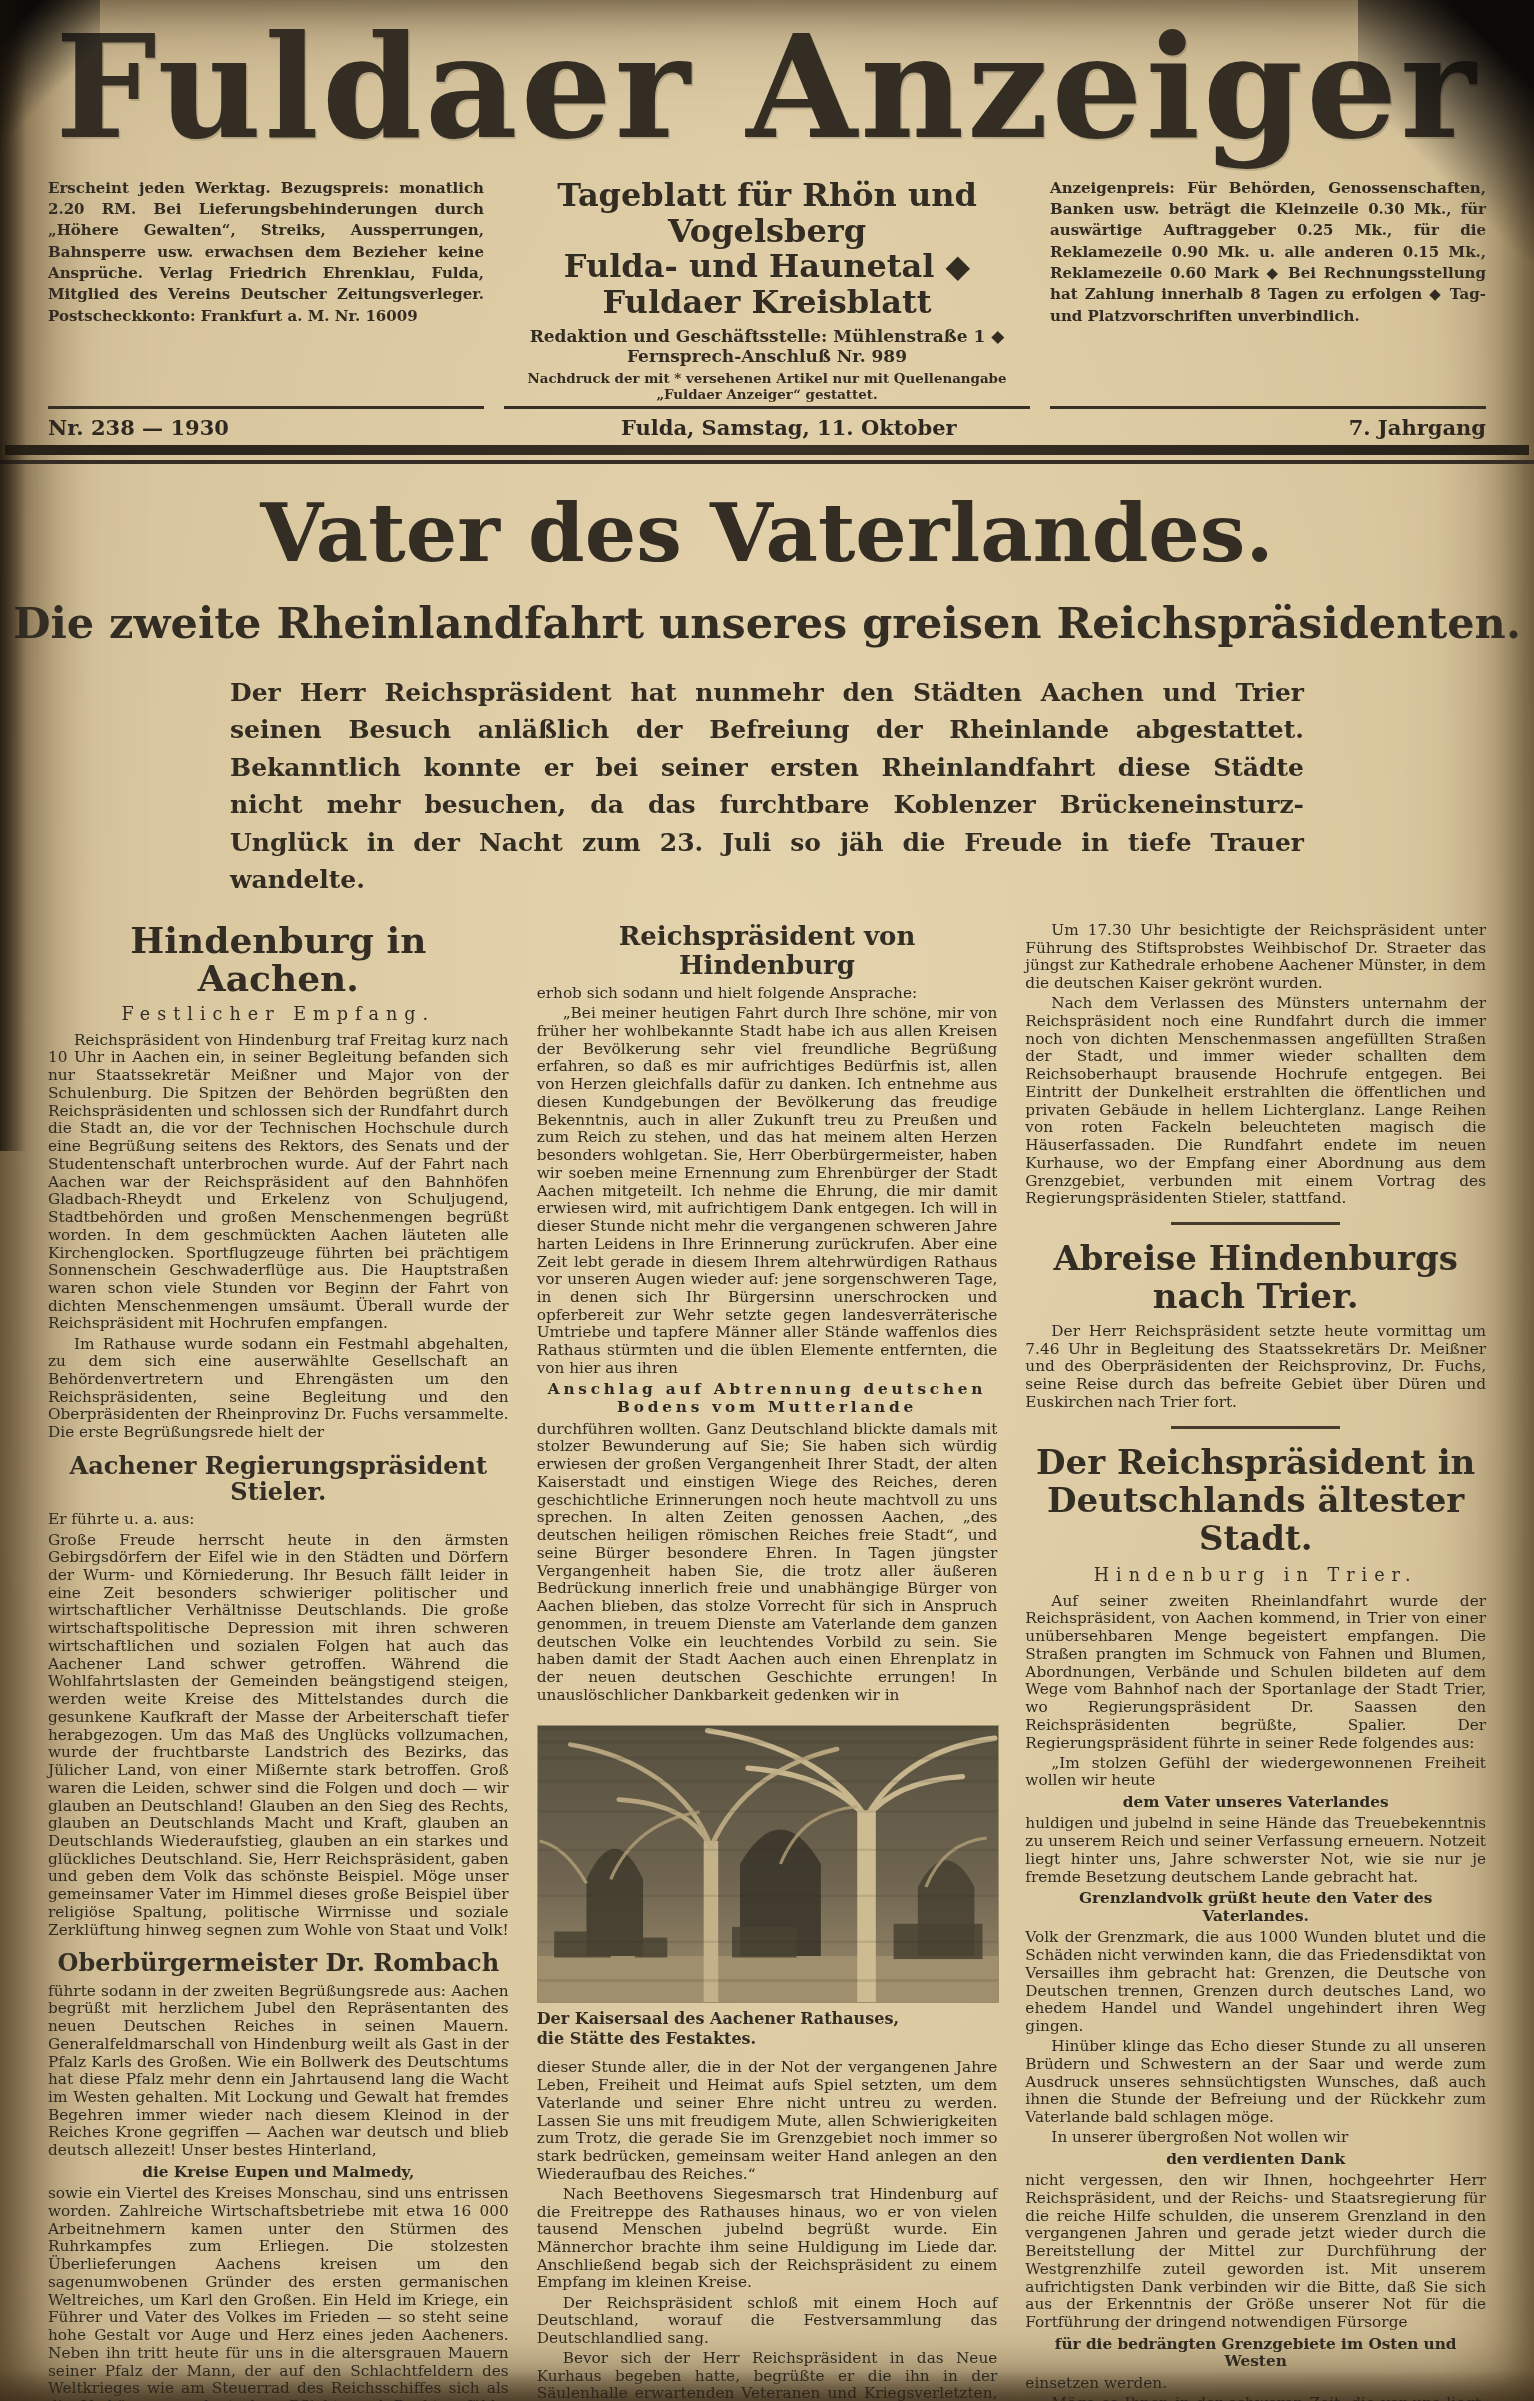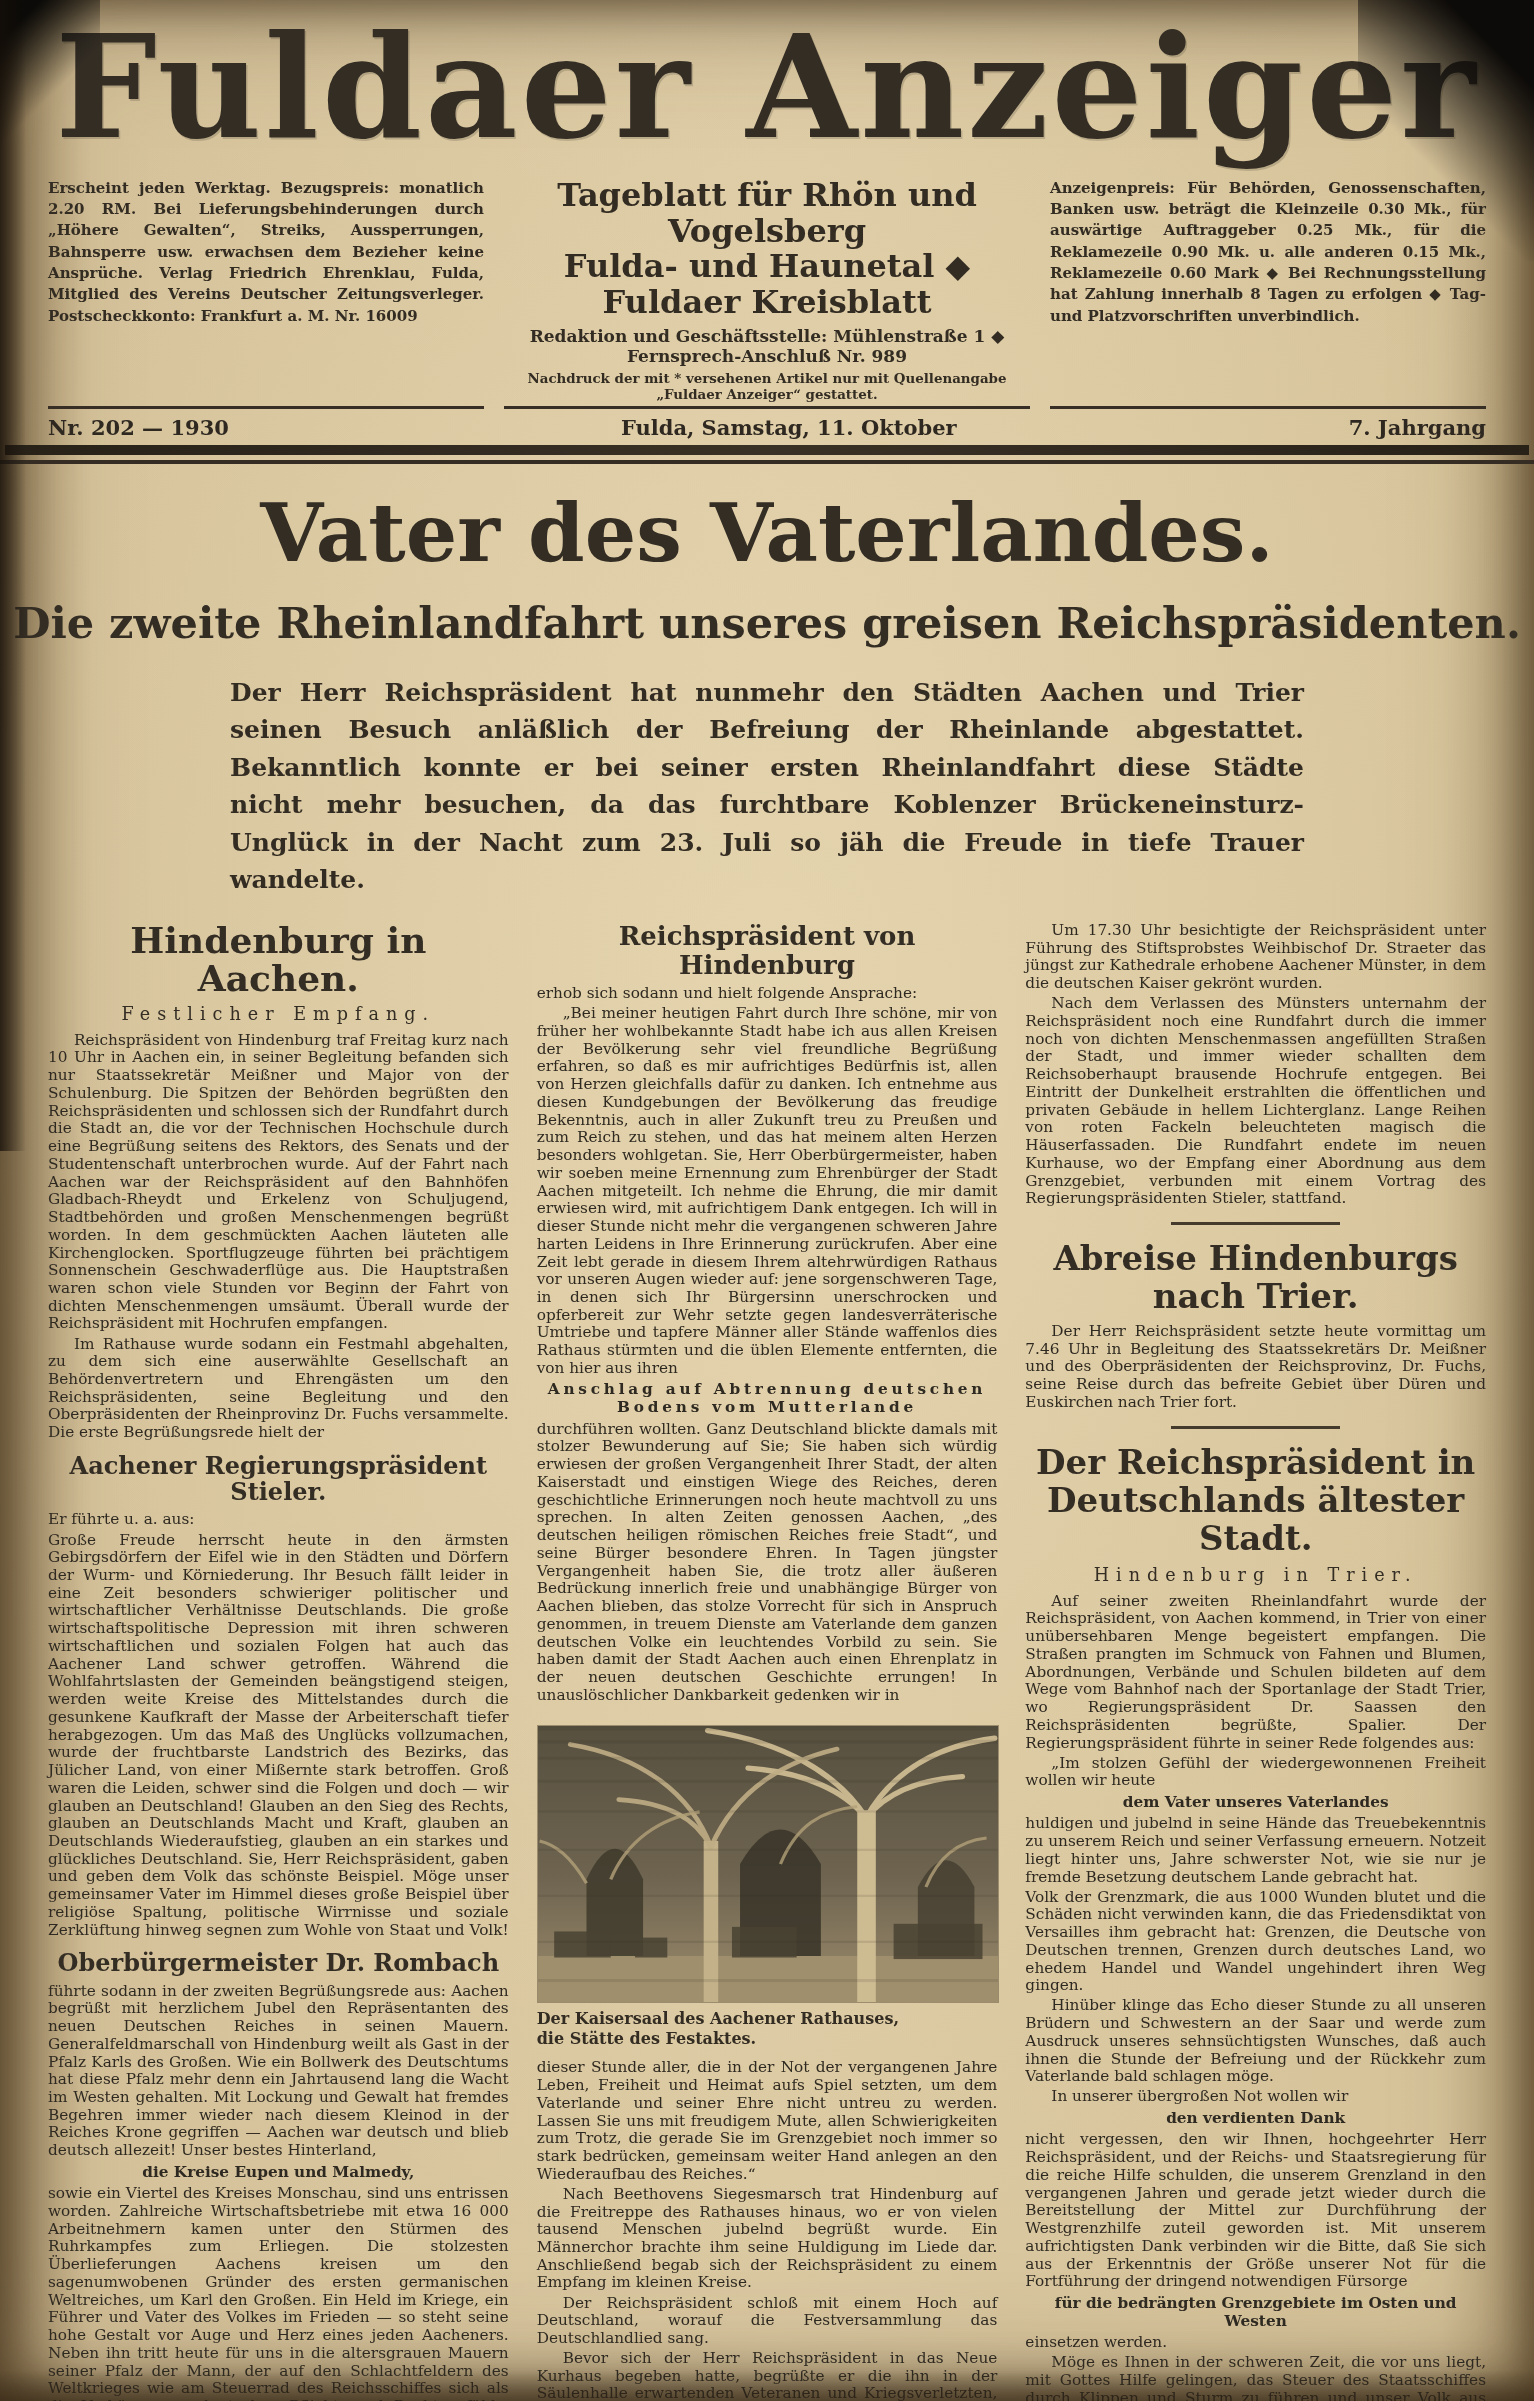--- a/index.html
+++ b/index.html
@@ -71,21 +71,21 @@
     <div class="hcenter">
       <div class="hc-l1">Tageblatt für Rhön und Vogelsberg</div>
       <div class="hc-l2">Fulda- und Haunetal ◆ Fuldaer Kreisblatt</div>
       <div class="hc-l3">Redaktion und Geschäftsstelle: Mühlenstraße 1 ◆ Fernsprech-Anschluß Nr. 989</div>
       <div class="hc-l4">Nachdruck der mit * versehenen Artikel nur mit Quellenangabe „Fuldaer Anzeiger“ gestattet.</div>
     </div>
     <div class="hbox">Anzeigenpreis: Für Behörden, Genossenschaften, Banken usw. beträgt die Kleinzeile 0.30 Mk., für auswärtige Auftraggeber 0.25 Mk., für die Reklamezeile 0.90 Mk. u. alle anderen 0.15 Mk., Reklamezeile 0.60 Mark ◆ Bei Rechnungsstellung hat Zahlung innerhalb 8 Tagen zu erfolgen ◆ Tag- und Platzvorschriften unverbindlich.</div>
   </div>
 
   <div class="dateline">
-    <span>Nr. 202 — 1930</span>
+    <span>Nr. 238 — 1930</span>
     <span>Fulda, Samstag, 11. Oktober</span>
     <span>7. Jahrgang</span>
   </div>
   <div class="rule-thick"></div>
   <div class="rule-thin"></div>
 
   <div class="headline">Vater des Vaterlandes.</div>
   <div class="subheadline">Die zweite Rheinlandfahrt unseres greisen Reichspräsidenten.</div>
   <div class="intro">Der Herr Reichspräsident hat nunmehr den Städten Aachen und Trier seinen Besuch anläßlich der Befreiung der Rheinlande abgestattet. Bekanntlich konnte er bei seiner ersten Rheinlandfahrt diese Städte nicht mehr besuchen, da das furchtbare Koblenzer Brückeneinsturz-Unglück in der Nacht zum 23. Juli so jäh die Freude in tiefe Trauer wandelte.</div>
 
@@ -191,20 +191,21 @@
       <div class="divider"></div>
       <div class="h-article2">Abreise Hindenburgs nach Trier.</div>
       <p>Der Herr Reichspräsident setzte heute vormittag um 7.46 Uhr in Begleitung des Staatssekretärs Dr. Meißner und des Oberpräsidenten der Reichsprovinz, Dr. Fuchs, seine Reise durch das befreite Gebiet über Düren und Euskirchen nach Trier fort.</p>
       <div class="divider"></div>
       <div class="h-article2">Der Reichspräsident in Deutschlands ältester Stadt.</div>
       <div class="kicker">Hindenburg in Trier.</div>
       <p>Auf seiner zweiten Rheinlandfahrt wurde der Reichspräsident, von Aachen kommend, in Trier von einer unübersehbaren Menge begeistert empfangen. Die Straßen prangten im Schmuck von Fahnen und Blumen, Abordnungen, Verbände und Schulen bildeten auf dem Wege vom Bahnhof nach der Sportanlage der Stadt Trier, wo Regierungspräsident Dr. Saassen den Reichspräsidenten begrüßte, Spalier. Der Regierungspräsident führte in seiner Rede folgendes aus:</p>
       <p>„Im stolzen Gefühl der wiedergewonnenen Freiheit wollen wir heute</p>
       <p class="center-bold">dem Vater unseres Vaterlandes</p>
       <p class="noindent">huldigen und jubelnd in seine Hände das Treuebekenntnis zu unserem Reich und seiner Verfassung erneuern. Notzeit liegt hinter uns, Jahre schwerster Not, wie sie nur je fremde Besetzung deutschem Lande gebracht hat.</p>
+      <p class="center-bold">Grenzlandvolk grüßt heute den Vater des Vaterlandes.</p>
       <p class="noindent">Volk der Grenzmark, die aus 1000 Wunden blutet und die Schäden nicht verwinden kann, die das Friedensdiktat von Versailles ihm gebracht hat: Grenzen, die Deutsche von Deutschen trennen, Grenzen durch deutsches Land, wo ehedem Handel und Wandel ungehindert ihren Weg gingen.</p>
       <p>Hinüber klinge das Echo dieser Stunde zu all unseren Brüdern und Schwestern an der Saar und werde zum Ausdruck unseres sehnsüchtigsten Wunsches, daß auch ihnen die Stunde der Befreiung und der Rückkehr zum Vaterlande bald schlagen möge.</p>
       <p>In unserer übergroßen Not wollen wir</p>
       <p class="center-bold">den verdienten Dank</p>
       <p class="noindent">nicht vergessen, den wir Ihnen, hochgeehrter Herr Reichspräsident, und der Reichs- und Staatsregierung für die reiche Hilfe schulden, die unserem Grenzland in den vergangenen Jahren und gerade jetzt wieder durch die Bereitstellung der Mittel zur Durchführung der Westgrenzhilfe zuteil geworden ist. Mit unserem aufrichtigsten Dank verbinden wir die Bitte, daß Sie sich aus der Erkenntnis der Größe unserer Not für die Fortführung der dringend notwendigen Fürsorge</p>
       <p class="center-bold">für die bedrängten Grenzgebiete im Osten und Westen</p>
       <p class="noindent">einsetzen werden.</p>
       <p>Möge es Ihnen in der schweren Zeit, die vor uns liegt, mit Gottes Hilfe gelingen, das Steuer des Staatsschiffes durch Klippen und Sturm zu führen und unser Volk aus größter wirtschaftlicher und politischer Not zu erretten.“</p>
 
     </div>

